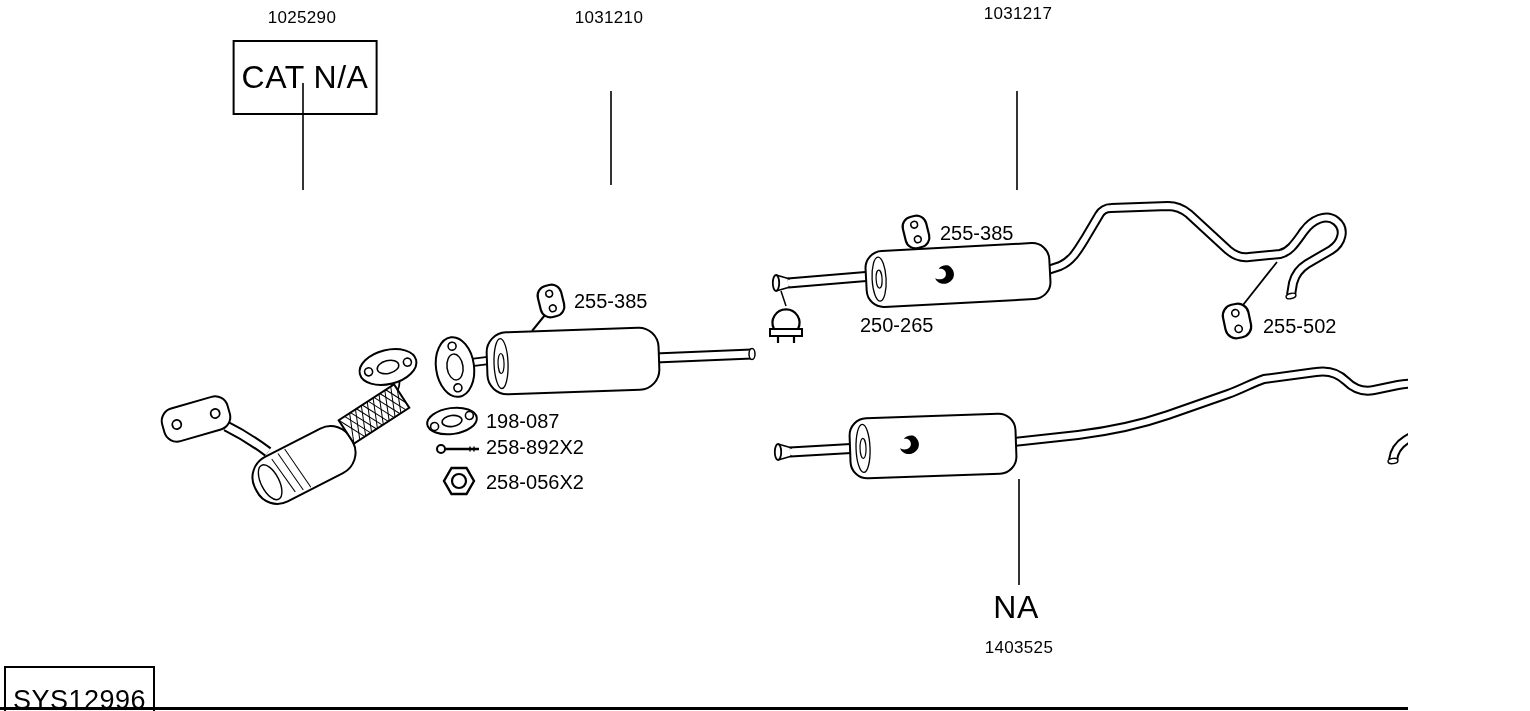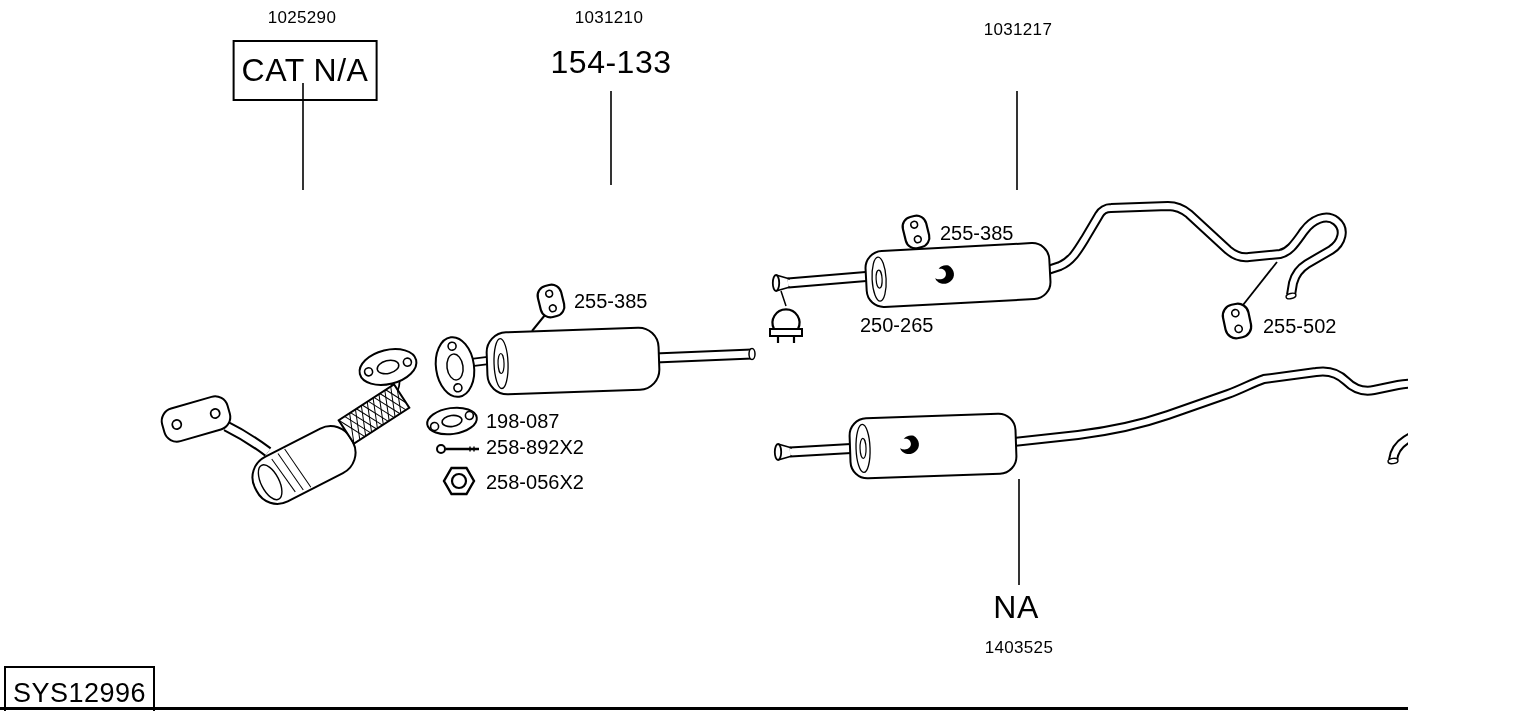--- a/index.html
+++ b/index.html
@@ -8,21 +8,21 @@
   #stage{
     position:relative; width:1408px; height:711px;
     background:var(--bg); color:var(--ink);
     font-family:"Liberation Sans", sans-serif; overflow:hidden;
   }
   .abs{ position:absolute; white-space:nowrap; }
   .cx{ transform:translateX(-50%); }
   .pn{ font-size:17px; letter-spacing:.3px; }
   .big{ font-size:32px; letter-spacing:.5px; }
   .callout{ font-size:20px; }
-  .boxed{ display:inline-block; border:2px solid var(--ink); padding:10px 7px; }
+  .boxed{ display:inline-block; border:2px solid var(--ink); padding:17px 7px; }
   .sys{ font-size:27px; letter-spacing:.5px; }
   svg{ position:absolute; left:0; top:0; }
 </style>
 </head>
 <body>
 
 <div id="stage">
 
   <svg width="1530" height="711" viewBox="0 0 1530 711">
 
@@ -194,23 +194,22 @@
 
     <rect x="0" y="707" width="1530" height="3" fill="#000"></rect>
   </svg>
 
   <div class="abs cx pn" style="left:302px; top:8px;">1025290</div>
   <div class="abs cx" style="left:305px; top:40px;">
     <span class="boxed big">CAT N/A</span>
   </div>
 
   <div class="abs cx pn" style="left:609px; top:8px;">1031210</div>
-  <div class="abs cx big" style="left:611px; top:44px;">154-133</div>
-
-  <div class="abs cx pn" style="left:1018px; top:20px;">1031217</div>
+
+  <div class="abs cx pn" style="left:1018px; top:4px;">1031217</div>
 
   <div class="abs callout" style="left:574px; top:290px;">255-385</div>
   <div class="abs callout" style="left:486px; top:410px;">198-087</div>
   <div class="abs callout" style="left:486px; top:436px;">258-892X2</div>
   <div class="abs callout" style="left:486px; top:471px;">258-056X2</div>
   <div class="abs callout" style="left:940px; top:222px;">255-385</div>
   <div class="abs callout" style="left:860px; top:314px;">250-265</div>
   <div class="abs callout" style="left:1263px; top:315px;">255-502</div>
 
   <div class="abs cx big" style="left:1016px; top:589px;">NA</div>

